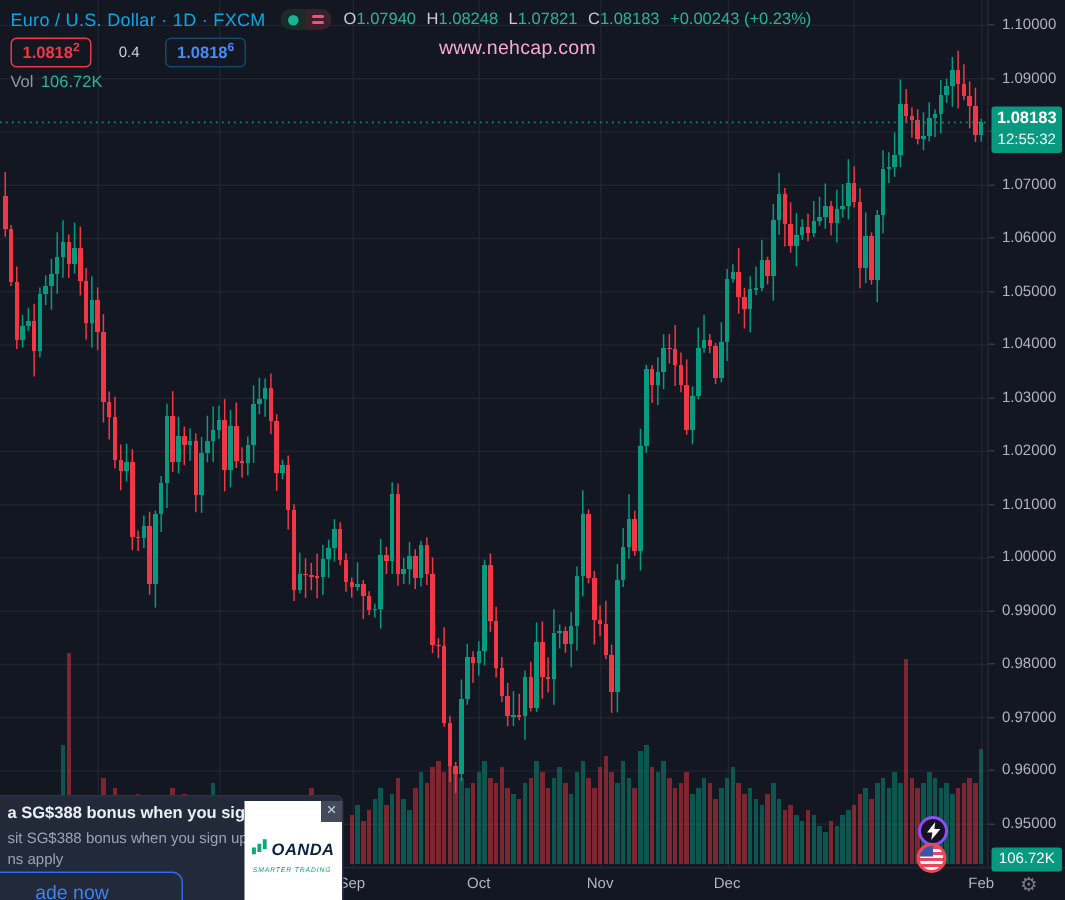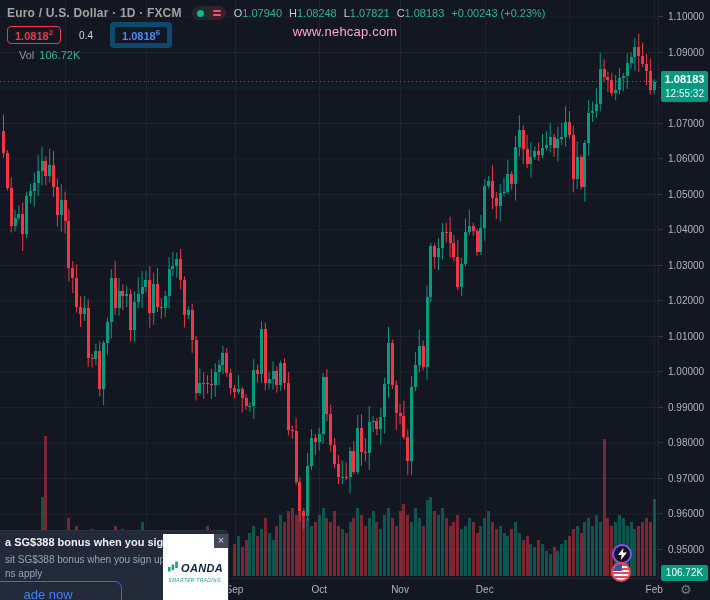--- a/index.html
+++ b/index.html
@@ -42,43 +42,43 @@
     position:absolute; top:5px; transform:translateX(-50%);
     color:#b2b5be; font-size:10px;
   }
   .time-label.year { color:#d1d4dc; font-weight:bold;margin-top:44px; }
   #axis-gear {
     position:absolute; left:680px; top:3px; color:#787b86; font-size:13px; cursor:pointer;
   }
   
   #header { position:absolute; left:7px; top:4px; z-index:6; }
   #title-row { display:flex; align-items:center; height:18px; }
-  #symbol-title { color:#a3a3a3; font-size:12px; font-weight:bold; letter-spacing:.2px; }
+  #symbol-title { color:#0ea5e9; font-size:12px; font-weight:normal; letter-spacing:.2px; }
   #status-pill {
     display:flex; align-items:center; margin-left:10px; height:14px; border-radius:7px;
     overflow:hidden; cursor:pointer;
   }
   #status-pill .seg1 { display:flex; align-items:center; justify-content:center; width:17px; height:14px; background:#1d2b28; }
   #status-pill .seg2 { display:flex; flex-direction:column; justify-content:center; gap:2px; width:17px; height:14px; background:#3b1f2b; }
   .live-dot { width:7px; height:7px; border-radius:50%; background:#16b397; }
   .pink-bar { width:8px; height:2px; border-radius:1px; background:#f0527a; margin-left:4px; }
   #ohlc-group { display:flex; align-items:center; margin-left:8px; font-size:11px; }
   .ohlc-pair { margin-right:7px; white-space:nowrap; }
   .ohlc-key { color:#c7cbd6; }
   .ohlc-val { color:#2bb39a; }
   #bidask-row { display:flex; align-items:center; margin-top:4px; height:18px;text-align:right; }
   .quote-box {
     border-radius:4px; font-size:11px; font-weight:bold; padding:1px 7px 2px 7px; cursor:pointer;
     background:rgba(19,23,34,.6);
   }
   .quote-box sup { font-size:8px; }
   #bid-box { border:1px solid #f23645; color:#f23645; }
-  #ask-box { border:5px solid #0c4a6e; color:#4a8af4; margin-left:17px; }
+  #ask-box { border:1px solid #0c4a6e; color:#4a8af4; margin-left:17px; }
   #spread { color:#d1d4dc; font-size:10px; margin-left:18px; }
-  #vol-row { margin-top:5px; font-size:11px;margin-left:12px; }
+  #vol-row { margin-top:5px; font-size:11px; }
   #vol-row .k { color:#9598a1; }
   #vol-row .v { color:#2bb39a; margin-left:5px; }
   
   #watermark {
     position:absolute; left:32px; right:52px; top:24px; text-align:center;
     color:#f9a8d4; font-size:13px; font-weight:normal; z-index:5; letter-spacing:.2px;
   }
   
   .event-icon { position:absolute; width:20px; height:20px; border-radius:50%; z-index:4; cursor:pointer; }
   #event-lightning { left:612px; top:544px; background:#171226; border:2px solid #8d4ef5;

